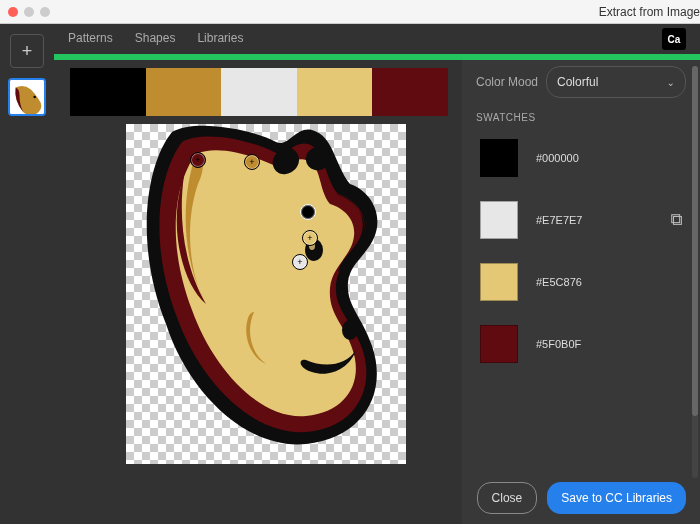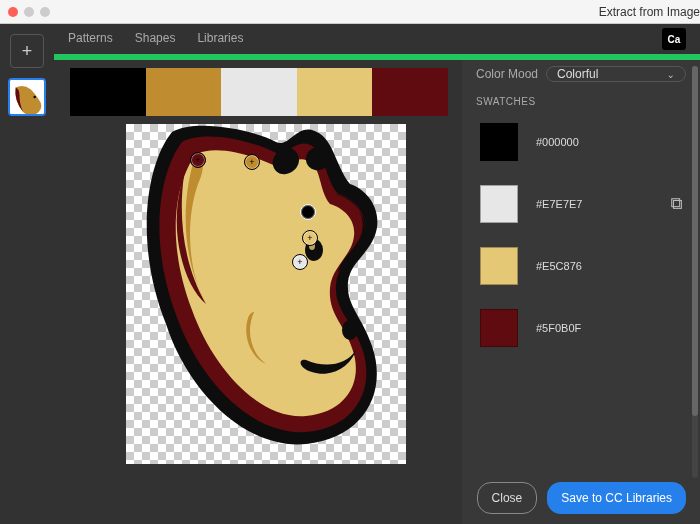--- a/index.html
+++ b/index.html
@@ -29,21 +29,21 @@
   .checker { position: absolute; inset: 0; background:
     linear-gradient(45deg,#ccc 25%,transparent 25%,transparent 75%,#ccc 75%),
     linear-gradient(45deg,#ccc 25%,#fff 25%,#fff 75%,#ccc 75%);
     background-size: 16px 16px; background-position: 0 0, 8px 8px; }
   .horse { position: absolute; inset: 0; }
   .picker { position: absolute; width: 16px; height: 16px; border: 1px solid #000; border-radius: 50%; box-shadow: 0 0 0 1px rgba(255,255,255,0.4) inset; cursor: grab; }
   .picker .plus { position:absolute; inset:0; display:flex; align-items:center; justify-content:center; font-size:9px; line-height:1; color:#000; }
   .rightpanel { width: 238px; background: #383838; display: flex; flex-direction: column; padding: 6px 14px 10px 14px; position: relative; }
   .moodrow { display: flex; align-items: center; gap: 8px; font-size: 10px; color: #aaa; }
   .moodlabel { font-size: 12px; color: #aaa; }
-  .select { flex: 1; border: 1px solid #555; border-radius: 14px; height: 16px; display: flex; align-items: center; padding: 0 10px; justify-content: space-between; background: #383838; color: #ddd; font-size: 12px; cursor: pointer; }
+  .select { flex: 1; border: 1px solid #555; border-radius: 14px; height: 32px; display: flex; align-items: center; padding: 0 10px; justify-content: space-between; background: #383838; color: #ddd; font-size: 12px; cursor: pointer; }
   .chev { font-size: 10px; color: #bbb; }
   .swhdr { font-size: 10px; letter-spacing: 0.5px; color: #aaa; margin: 14px 0 4px 0; }
   .swlist { flex: 1; display: flex; flex-direction: column; }
   .swrow { display: flex; align-items: center; gap: 18px; padding: 12px 4px; position: relative; cursor: pointer; }
   .swchip { width: 38px; height: 38px; border: 1px solid rgba(0,0,0,0.3); }
   .swhex { font-size: 11px; color: #ddd; }
   .copyic { position: absolute; right: 2px; width: 14px; height: 14px; color: #bbb; }
   .btnrow { display: flex; gap: 10px; justify-content: flex-end; padding-top: 8px; }
   .btn { height: 32px; border-radius: 14px; font-size: 12px; display: flex; align-items: center; padding: 0 14px; cursor: pointer; }
   .btn-sec { border: 1px solid #888; color: #ddd; background: transparent; }

